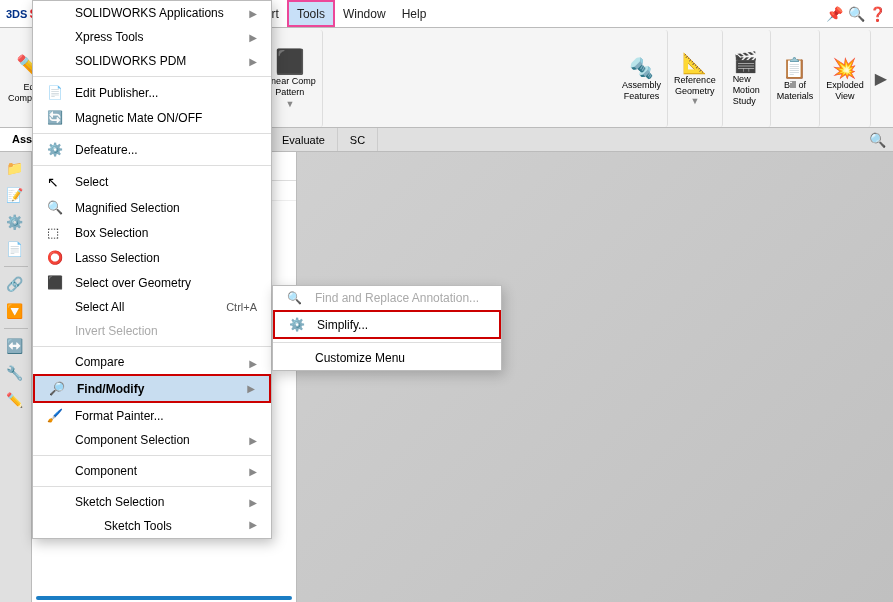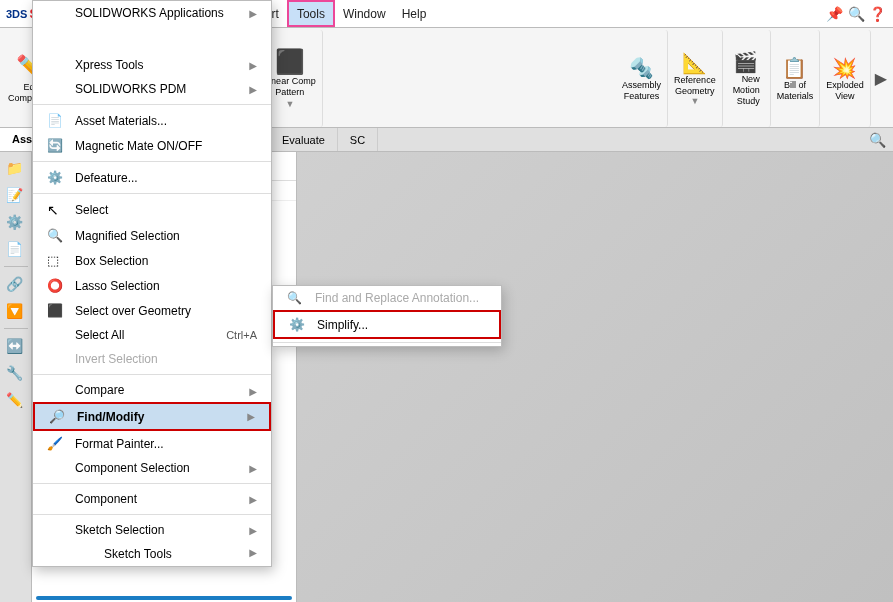--- a/index.html
+++ b/index.html
@@ -79,21 +79,21 @@
   </div>
 
   <div class="ribbon-big-btn" style="flex-direction:column;padding:4px 6px;border-right:1px solid #ddd;">
     <div style="font-size:20px;">📐</div>
     <div style="font-size:9px;text-align:center;line-height:1.2;">Reference<br>Geometry</div>
     <div style="font-size:9px;color:#888;">▼</div>
   </div>
 
   <div class="ribbon-big-btn" style="flex-direction:column;padding:4px 6px;border-right:1px solid #ddd;">
     <div style="font-size:20px;">🎬</div>
-    <div style="font-size:9px;text-align:right;line-height:1.2;">New<br>Motion<br>Study</div>
+    <div style="font-size:9px;text-align:left;line-height:1.2;">New<br>Motion<br>Study</div>
   </div>
 
   <div class="ribbon-big-btn" style="flex-direction:column;padding:4px 6px;border-right:1px solid #ddd;">
     <div style="font-size:20px;">📋</div>
     <div style="font-size:9px;text-align:center;line-height:1.2;">Bill of<br>Materials</div>
   </div>
 
   <div class="ribbon-big-btn" style="flex-direction:column;padding:4px 6px;border-right:1px solid #ddd;">
     <div style="font-size:20px;">💥</div>
     <div style="font-size:9px;text-align:center;line-height:1.2;">Exploded<br>View</div>
@@ -247,37 +247,37 @@
     <div style="position:absolute;top:-152px;left:-265px;width:100%;height:100%;pointer-events:none;">
 
       <div style="position:absolute;top:0;left:0;background:#fff;border:1px solid #bbb;box-shadow:2px 4px 12px rgba(0,0,0,0.25);min-width:240px;pointer-events:all;z-index:100;">
 
         <div style="display:flex;align-items:center;padding:5px 14px;cursor:pointer;font-size:12px;white-space:nowrap;">
           <span style="width:20px;margin-right:8px;"></span>
           <span>SOLIDWORKS Applications</span>
           <span style="margin-left:auto;font-size:10px;color:#888;">▶</span>
         </div>
 
-        <div style="display:flex;align-items:center;padding:5px 14px;cursor:pointer;font-size:12px;white-space:nowrap;margin-top:28px;">
+        <div style="display:flex;align-items:center;padding:5px 14px;cursor:pointer;font-size:12px;white-space:nowrap;">
           <span style="width:20px;margin-right:8px;"></span>
           <span>Xpress Tools</span>
           <span style="margin-left:auto;font-size:10px;color:#888;">▶</span>
         </div>
 
         <div style="display:flex;align-items:center;padding:5px 14px;cursor:pointer;font-size:12px;white-space:nowrap;">
           <span style="width:20px;margin-right:8px;"></span>
           <span>SOLIDWORKS PDM</span>
           <span style="margin-left:auto;font-size:10px;color:#888;">▶</span>
         </div>
 
         <div style="height:1px;background:#ddd;margin:3px 0;"></div>
 
         <div style="display:flex;align-items:center;padding:5px 14px;cursor:pointer;font-size:12px;white-space:nowrap;">
           <span style="width:20px;margin-right:8px;font-size:13px;">📄</span>
-          <span>Asset Materials...</span>
+          <span>Edit Publisher...</span>
         </div>
 
         <div style="display:flex;align-items:center;padding:5px 14px;cursor:pointer;font-size:12px;white-space:nowrap;">
           <span style="width:20px;margin-right:8px;font-size:13px;">🔄</span>
           <span>Magnetic Mate ON/OFF</span>
         </div>
 
         <div style="height:1px;background:#ddd;margin:3px 0;"></div>
 
         <div style="display:flex;align-items:center;padding:5px 14px;cursor:pointer;font-size:12px;white-space:nowrap;">
@@ -380,19 +380,23 @@
           <span>Find and Replace Annotation...</span>
         </div>
 
         <div style="display:flex;align-items:center;padding:5px 14px;font-size:12px;white-space:nowrap;cursor:pointer;border:2px solid #cc0000;box-sizing:border-box;background:#fff;">
           <span style="width:20px;margin-right:8px;font-size:13px;">⚙️</span>
           <span>Simplify...</span>
         </div>
 
         <div style="height:1px;background:#ddd;margin:3px 0;"></div>
 
+        <div style="display:flex;align-items:center;padding:5px 14px;font-size:12px;white-space:nowrap;cursor:pointer;">
+          <span style="width:20px;margin-right:8px;"></span>
+          <span>Customize Menu</span>
+        </div>
 
       </div>
 
     </div>
   </div>
 
 </div>
 
 </body></html>

